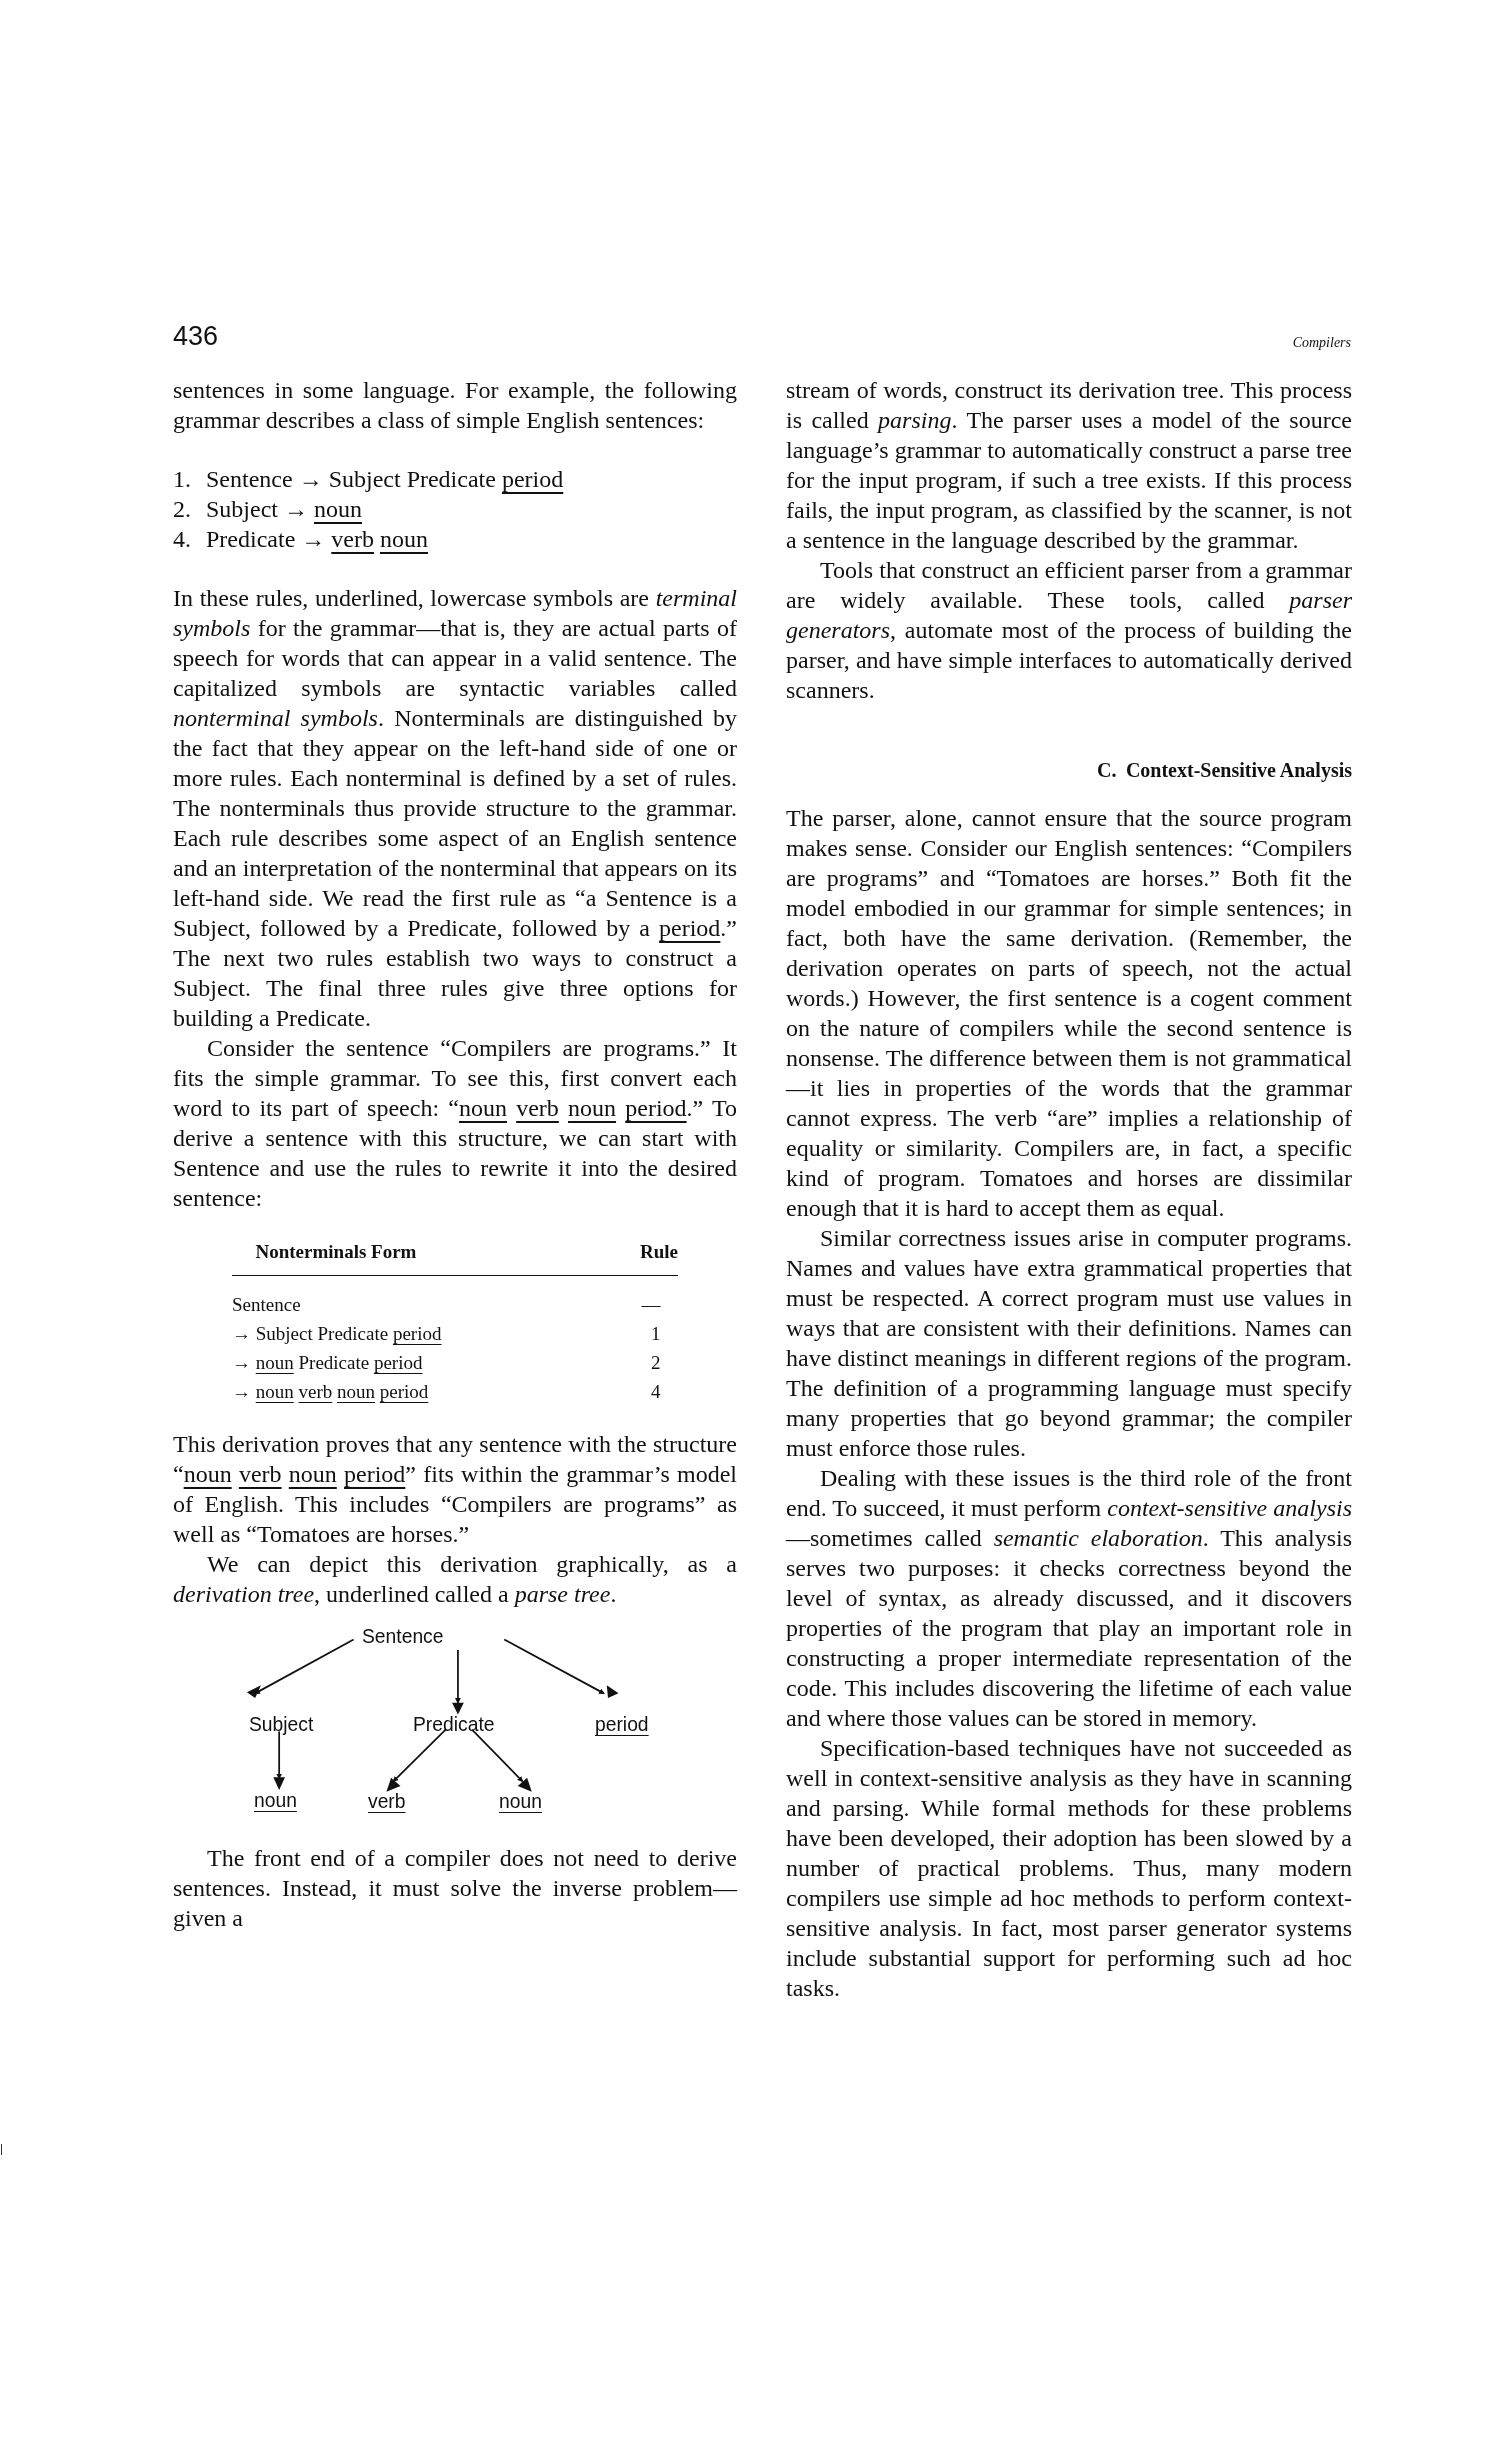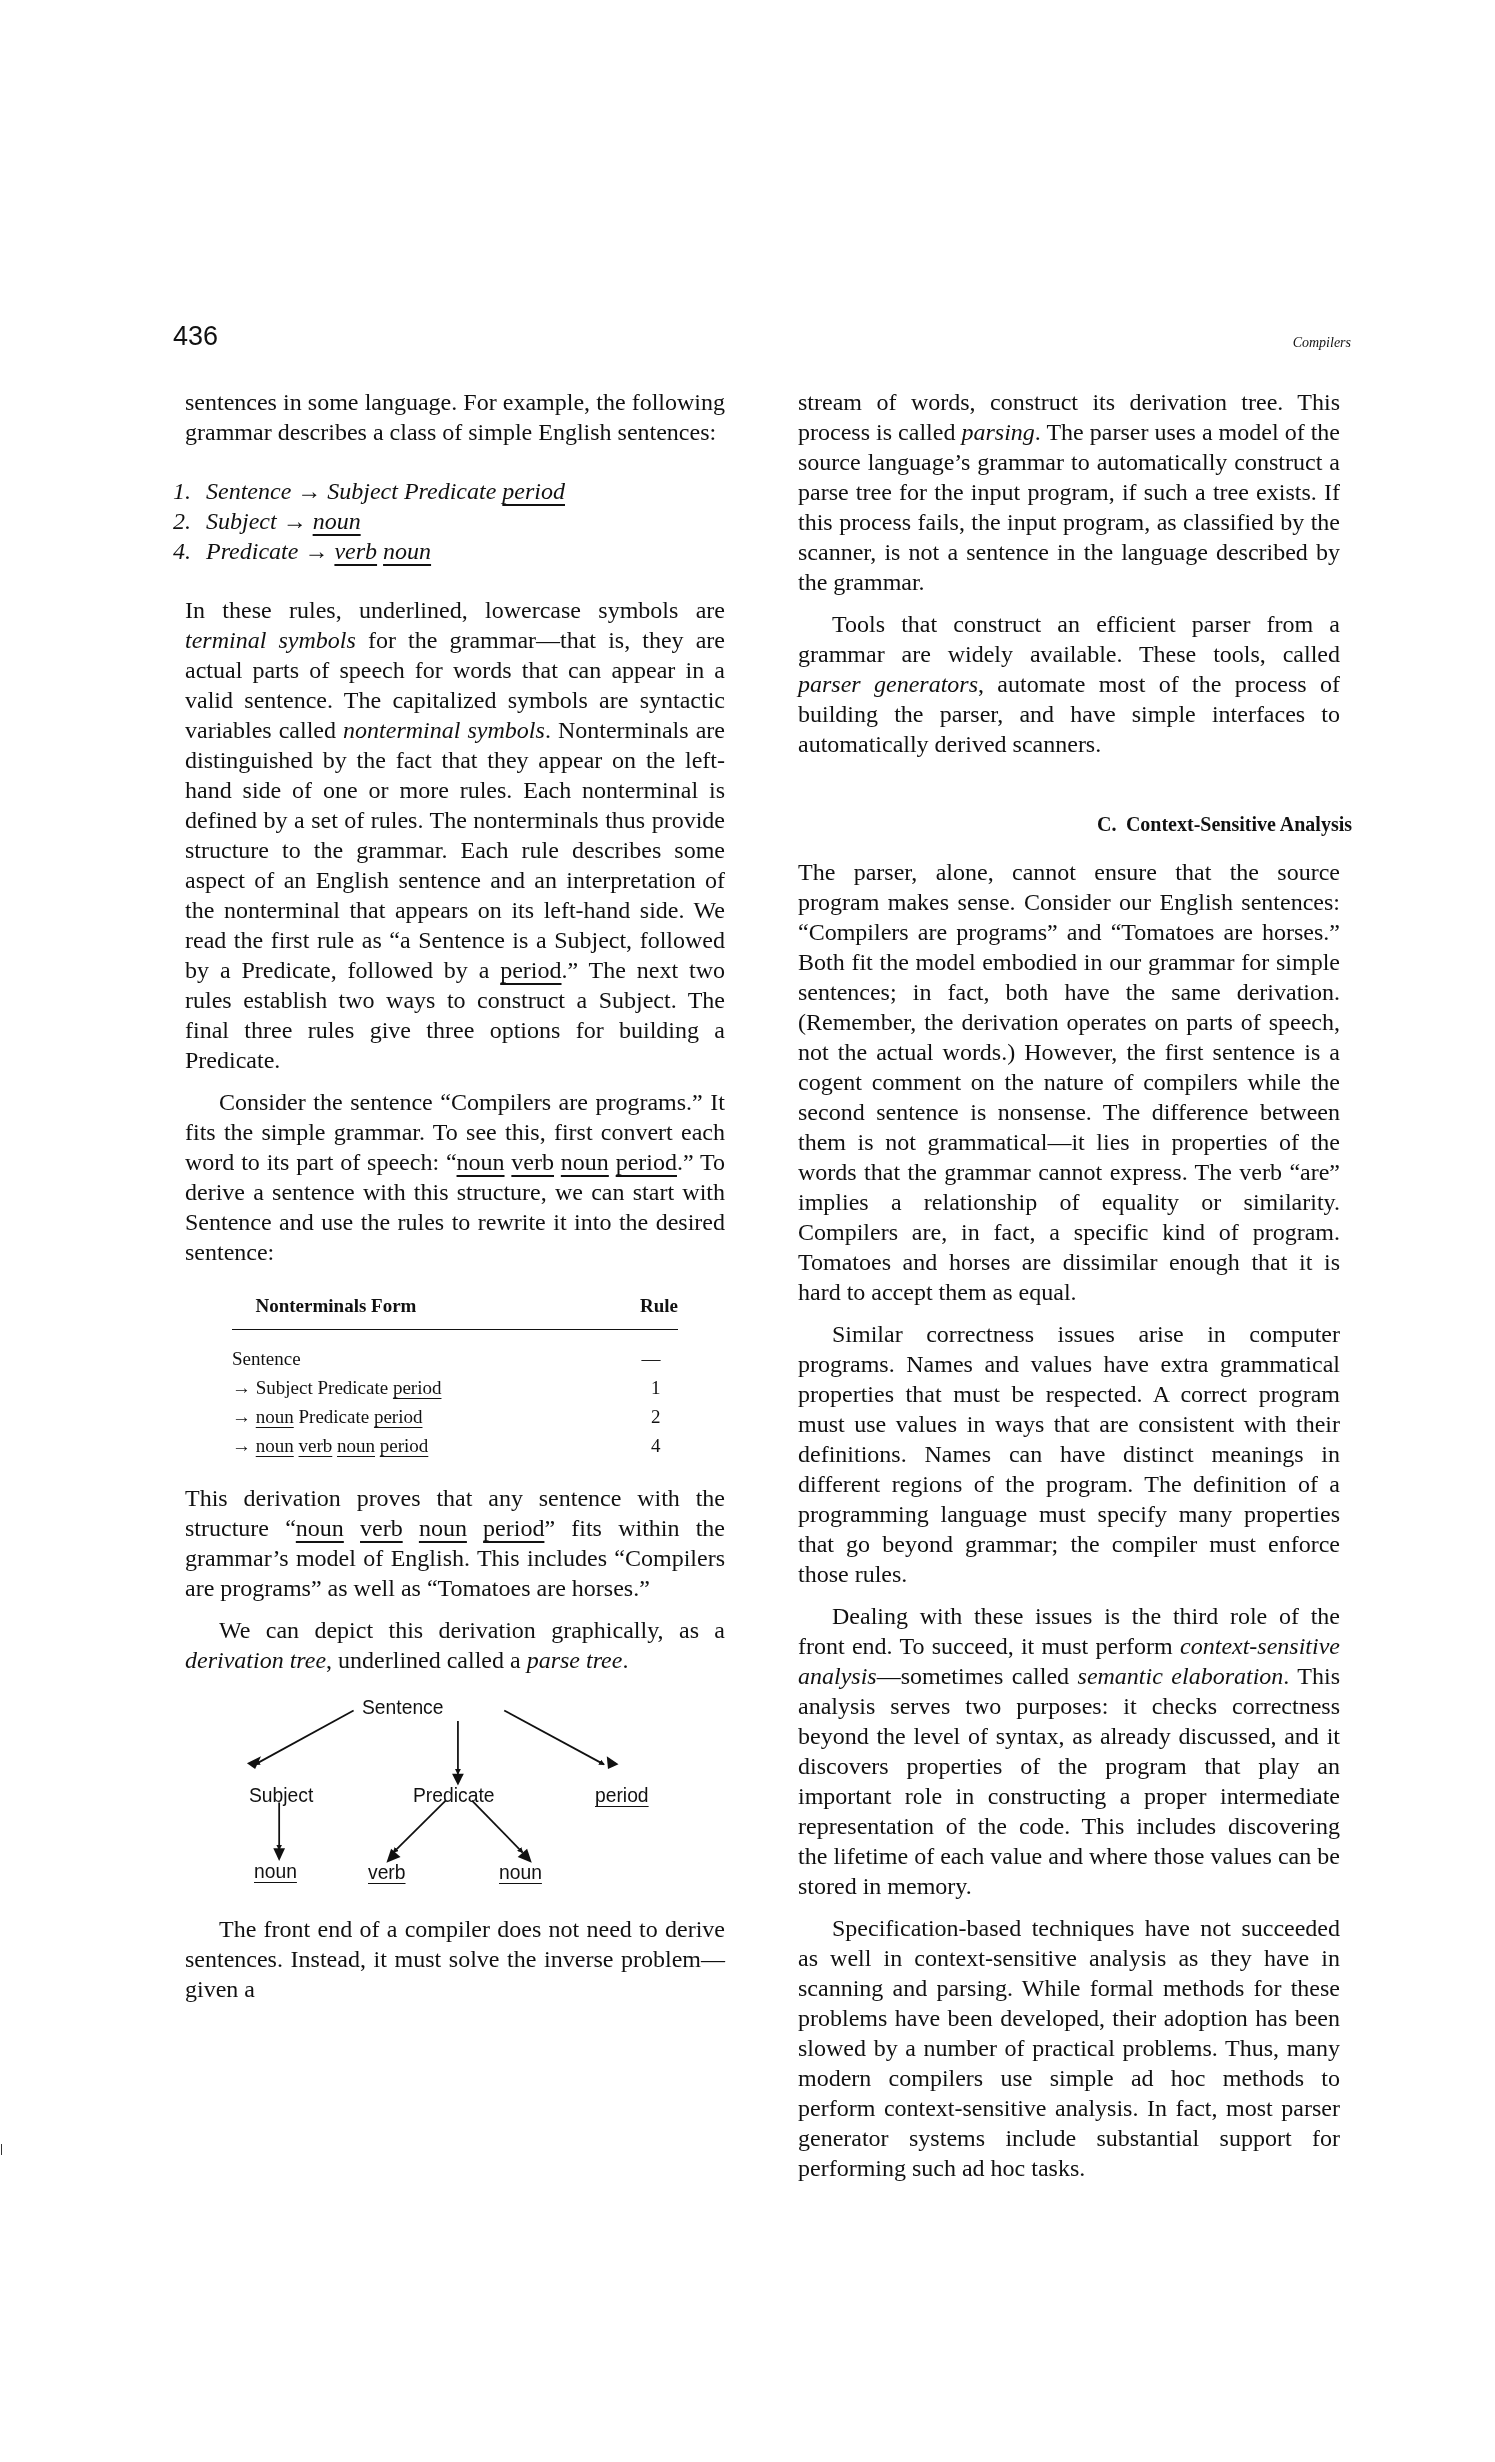--- a/index.html
+++ b/index.html
@@ -5,27 +5,27 @@
   html, body { margin: 0; padding: 0; background: #ffffff; }
   body { width: 1495px; height: 2462px; position: relative; overflow: hidden;
          font-family: "Liberation Serif", serif; color: #111111; }
   .page-header { position: absolute; top: 321px; left: 173px; width: 1178px; height: 29px; }
   .page-number { position: absolute; left: 0; top: 0; font-family: "Liberation Sans", sans-serif; font-size: 27px; }
   .running-head { position: absolute; right: 0; top: 14px; font-size: 14px; font-style: italic; }
 
   .col { position: absolute; top: 375px; font-size: 24px; line-height: 30px; text-align: justify; hyphens: manual; }
   .col-left { left: 173px; width: 564px; }
   .col-right { left: 786px; width: 566px; }
-  .col p { margin: 12px; }
+  .col p { margin: 0; }
   .indent { text-indent: 34px; }
   .u { text-decoration: underline; text-decoration-thickness: 1.8px; text-underline-offset: 5.3px; }
   i { font-style: italic; }
 
   .rules { list-style: none; margin: 29px 0 29px 0; padding: 0; text-align: left; }
-  .rules li { height: 30px; white-space: nowrap; font-style: italic; }
+  .rules li { height: 30px; white-space: nowrap; }
   .rules .num { display: inline-block; width: 33px; }
 
   .deriv-table { margin: 23.5px auto 23.5px 59px; width: 446px; border-collapse: collapse; font-size: 19px; line-height: 29px; }
   .deriv-table th { font-weight: bold; text-align: left; padding: 0 0 9.4px 23.5px; border-bottom: 1.8px solid #111; font-size: 19px; }
   .deriv-table th.rule-h { text-align: right; padding-left: 0; padding-right: 0; }
   .deriv-table tr.first td { padding-top: 14px; }
   .deriv-table td { padding: 0; text-align: left; }
   .deriv-table td.rule-c { text-align: right; padding-right: 17.6px; }
   .deriv-table .u { text-decoration-thickness: 1.2px; text-underline-offset: 4.1px; }
 

